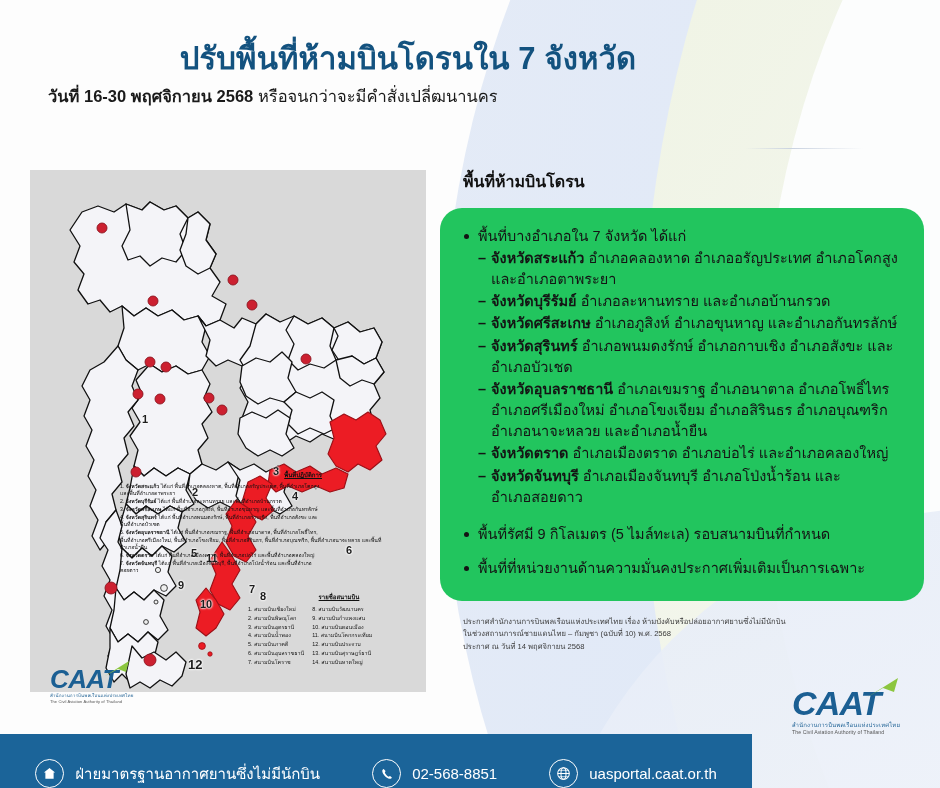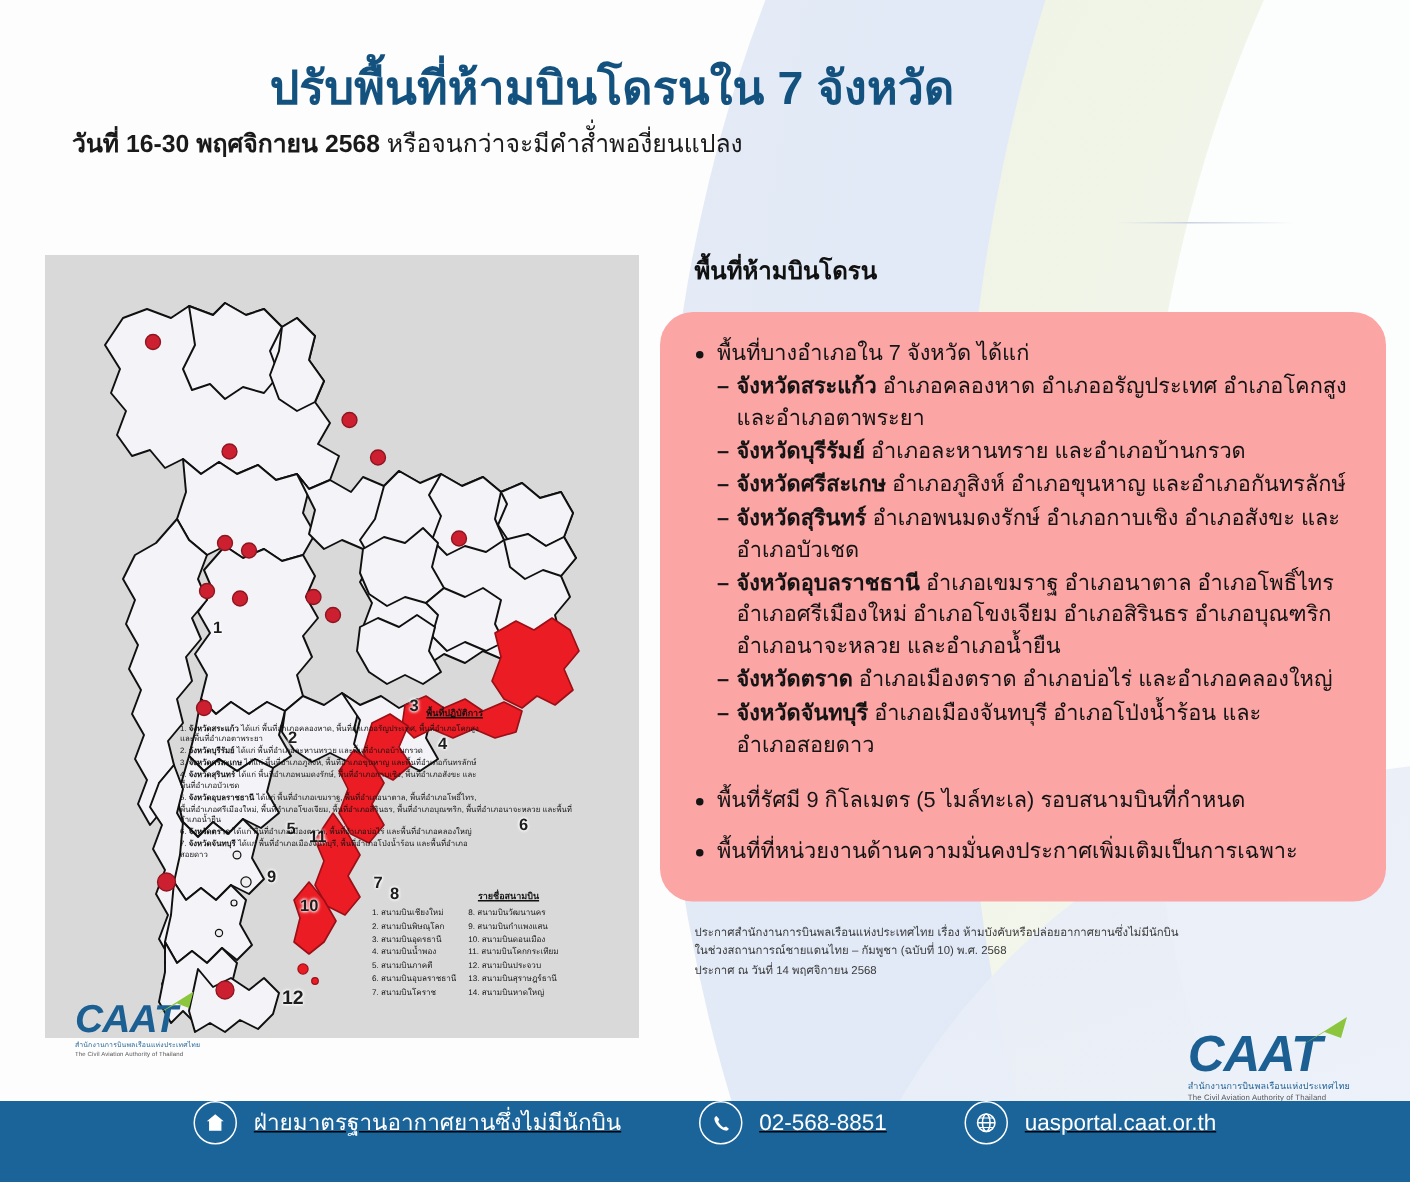--- a/index.html
+++ b/index.html
@@ -121,21 +121,21 @@
   .logo-big .logo-sub1{font-size:6px;}
   .logo-big .logo-sub2{font-size:5.2px;}
 
   
   .panel-title{
     position:absolute;left:463px;top:172px;z-index:6;
     font-size:16px;font-weight:bold;color:#111;line-height:1.2;
   }
   .panel{
     position:absolute;left:440px;top:208px;width:484px;
-    background:#fca5a5;border-radius:22px;
+    background:#22c55e;border-radius:22px;
     padding:18px 18px 22px 18px;
     box-sizing:border-box;z-index:6;
   }
   .blist{margin:0;padding:0;list-style:none;}
   .bullet-row{
     display:flex;align-items:flex-start;gap:9px;
     font-size:14.5px;color:#141414;line-height:1.45;
   }
   .bullet-dot{
     flex:0 0 auto;width:5px;height:5px;border-radius:50%;
@@ -153,23 +153,23 @@
 
   
   .footnote{
     position:absolute;left:463px;top:616px;width:452px;z-index:6;
     font-size:7.6px;line-height:1.62;color:#3b3b3b;
   }
   .footnote div{white-space:nowrap;}
 
   
   .bottombar{
-    position:absolute;left:0;bottom:0;width:940px;height:54px;
+    position:absolute;left:0;bottom:0;width:752px;height:54px;
     background:#1b6499;z-index:10;
-    display:flex;align-items:flex-start;justify-content:center;gap:0;text-decoration:underline;
+    display:flex;align-items:flex-end;justify-content:center;gap:0;
   }
   .bitem{display:flex;align-items:center;gap:11px;color:#fff;}
   .bitem + .bitem{margin-left:52px;}
   .bicon{
     width:27px;height:27px;border-radius:50%;
     border:1.6px solid #fff;
     display:flex;align-items:center;justify-content:center;
     flex:0 0 auto;
   }
   .btext{font-size:15px;line-height:1;white-space:nowrap;}
@@ -182,21 +182,21 @@
   <div class="swoosh swoosh-blue"></div>
   <div class="swoosh swoosh-green"></div>
   <div class="swoosh swoosh-white"></div>
   <div class="swoosh swoosh-bl"></div>
   <div class="hairline"></div>
 
   <div class="header">
     <h1 class="title">ปรับพื้นที่ห้ามบินโดรนใน 7 จังหวัด</h1>
     <p class="subtitle">
       <span class="bold">วันที่ 16-30 พฤศจิกายน 2568</span>
-      <span>หรือจนกว่าจะมีคำสั่ำพองี่ยนแปลง</span>
+      <span>หรือจนกว่าจะมีคำสั่งเปลี่ฒนานคร</span>
     </p>
   </div>
 
   <div class="map-card">
     <div class="map-canvas">
       <svg class="map-svg" width="396" height="522" viewBox="0 0 396 522" aria-hidden="true">
         <g fill="#f4f4f8" stroke="#101010" stroke-width="1.3" stroke-linejoin="round">
 
           <path d="M40 60 L52 42 L68 36 L84 42 L96 34 L112 40 L120 32 L134 40 L146 36 L158 48 L168 42 L180 54 L176 70 L186 84 L180 98 L190 112 L182 126 L196 134 L190 150 L176 156 L168 146 L154 150 L142 140 L128 146 L116 138 L104 146 L92 136 L80 142 L70 130 L58 134 L48 120 L54 104 L44 92 L50 76 Z"></path>
           <path d="M96 34 L112 40 L120 32 L134 40 L146 36 L158 48 L150 64 L156 80 L146 92 L132 88 L120 96 L110 86 L98 90 L92 76 L100 60 Z"></path>

